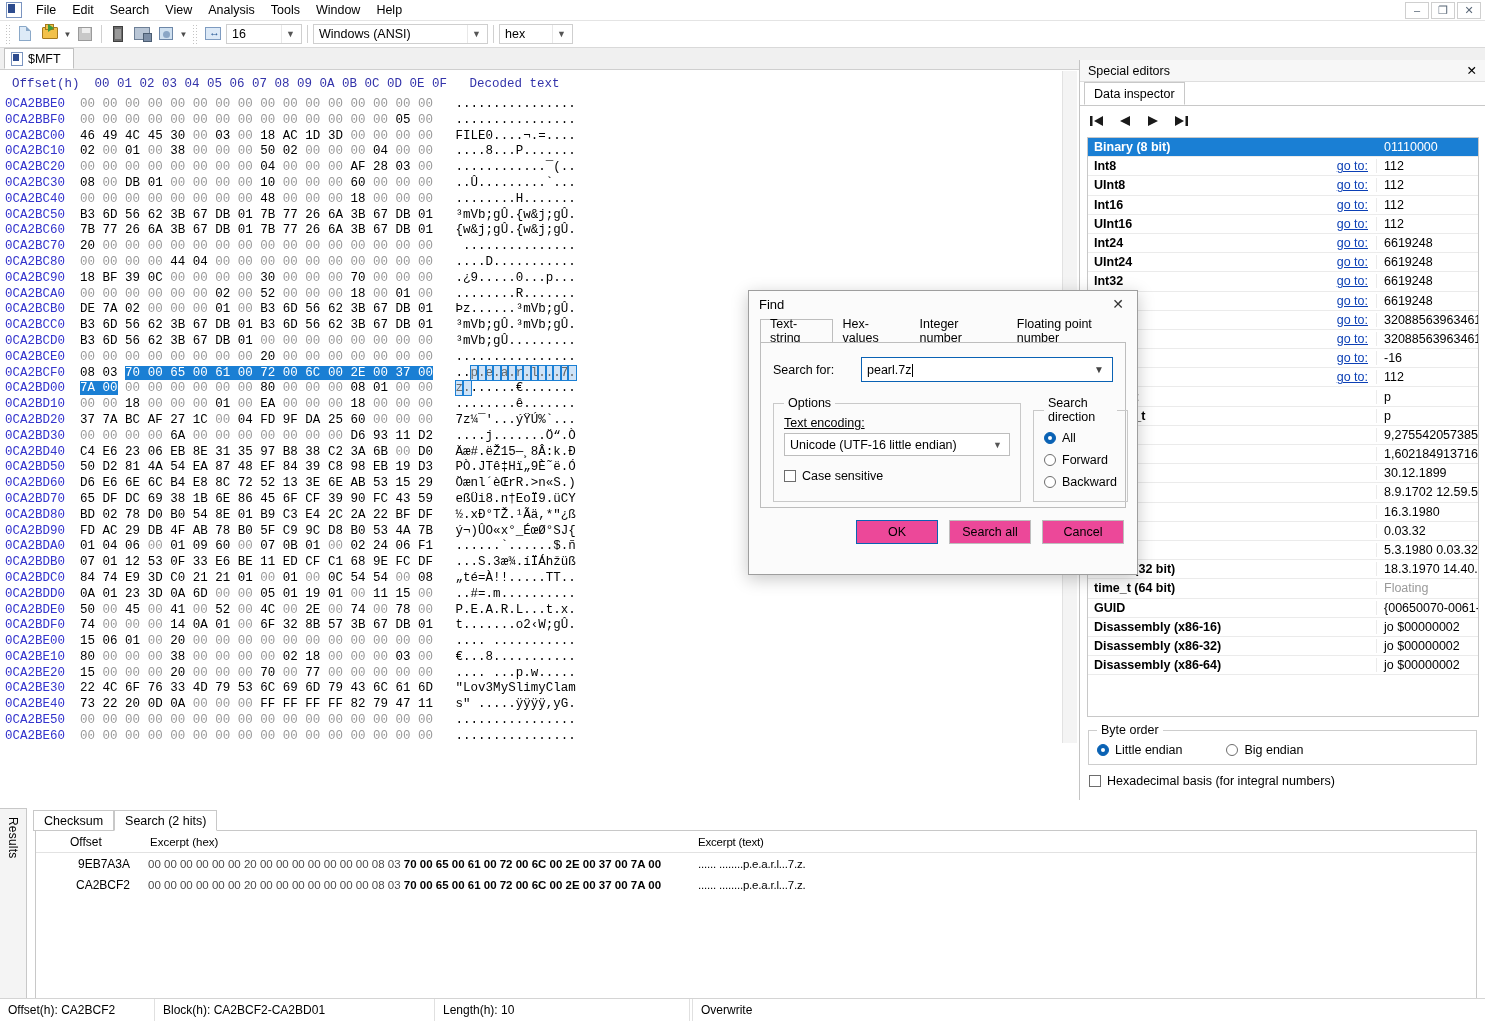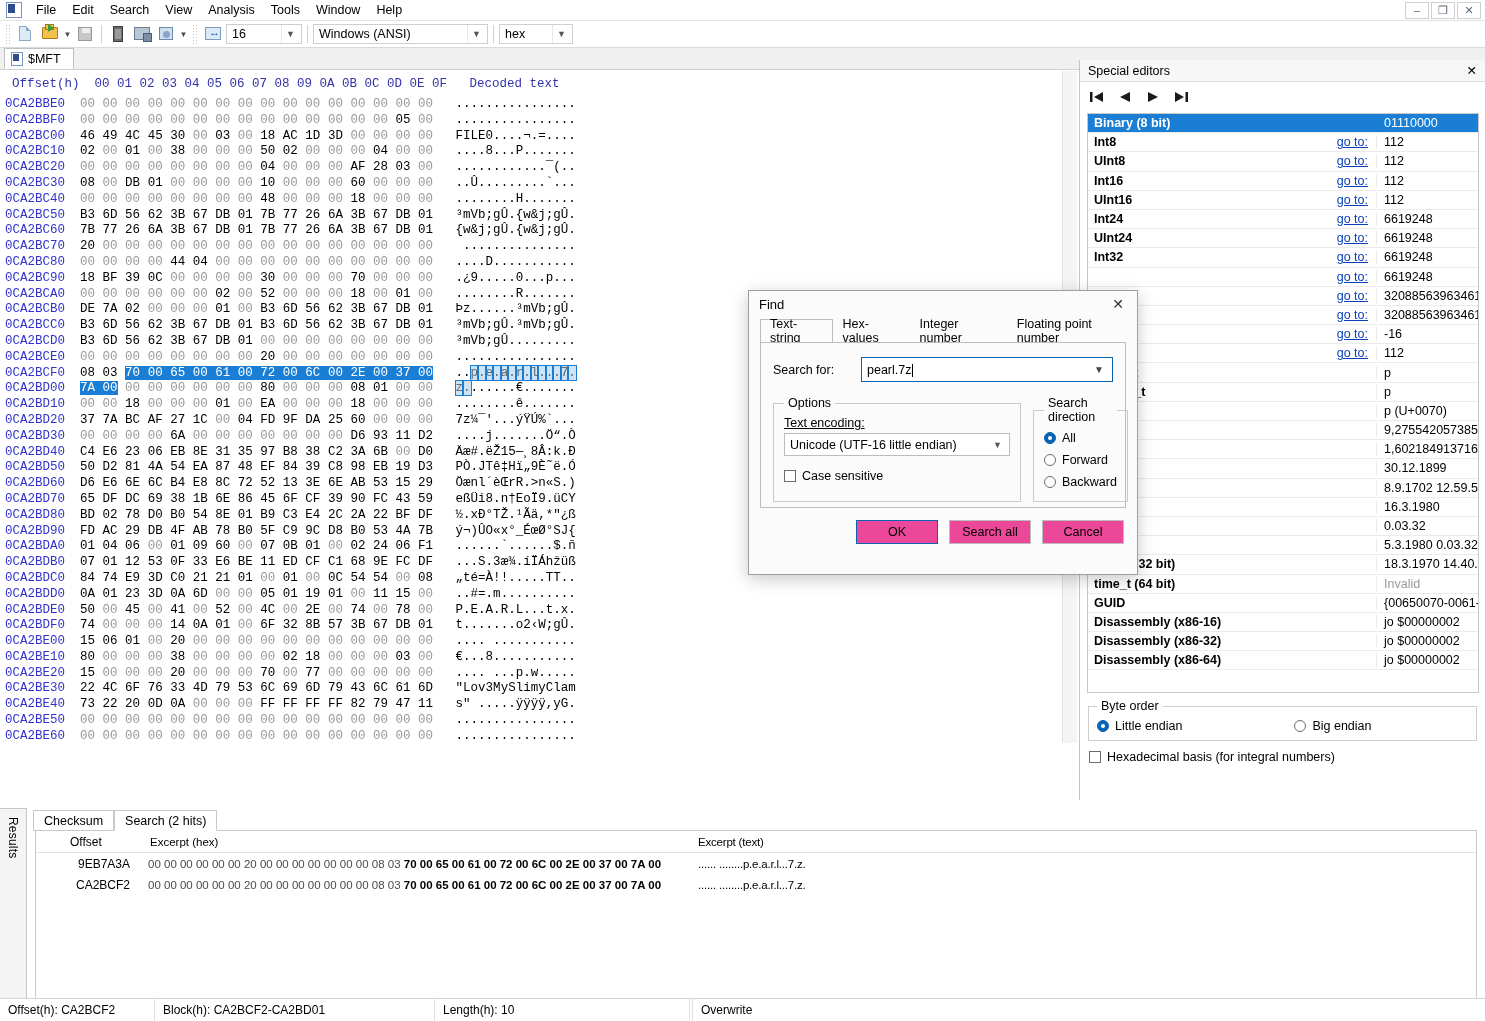--- a/index.html
+++ b/index.html
@@ -153,21 +153,21 @@
   .di-label { width:172px; padding-left:6px; white-space:nowrap; overflow:hidden;font-weight:bold; }
   .di-goto { width:116px; text-align:right; padding-right:8px; color:#0b3fb5; text-decoration:underline; }
   .di-value { flex:1; padding-left:7px; border-left:1px solid #ebebeb; white-space:nowrap; overflow:hidden; }
   .di-value.dim { color:#9a9a9a; }
   .di-row.selrow .di-value { border-left:1px solid #1a7fd4; }
 
   fieldset.grp {
     margin:6px 8px 0 8px; border:1px solid #cdcdcd; padding:4px 8px 7px 8px;
   }
   fieldset.grp legend { font-size:12.5px; padding:0 4px; }
-  .radio-row { display:flex; align-items:flex-start; gap:112px; padding-top:2px; }
+  .radio-row { display:flex; align-items:flex-start; gap:44px; padding-top:2px; }
   .radio, .check {
     display:inline-flex; align-items:center; gap:6px; font-size:12.5px;
   }
   .rdo { width:12px; height:12px; border-radius:50%; border:1px solid #6d6d6d; background:#fff; position:relative; flex:none;}
   .rdo.on { border:1px solid #0a62b4; background:#0a62b4; }
   .rdo.on:after{content:"";position:absolute;left:3px;top:3px;width:4px;height:4px;border-radius:50%;background:#fff;}
   .chk { width:12px; height:12px; border:1px solid #6d6d6d; background:#fff; flex:none;}
   #hexbasis { margin:9px 0 0 9px; }
 
   
@@ -368,20 +368,23 @@
   </div>
   <div id="hexscroll">
     <div id="hexthumb"></div>
   </div>
 
   <div id="special">
     <div id="sp-head">
       <span>Special editors</span>
       <span>✕</span>
     </div>
+    <div id="sp-tabs">
+      <div class="sp-tab">Data inspector</div>
+    </div>
     <div id="sp-nav">
       <div class="navbtn">
         <svg width="15" height="12" viewBox="0 0 15 12">
             <rect x="0" y="1" width="2.5" height="10" fill="#1a1a1a"></rect>
             <polygon points="13,1 13,11 4,6" fill="#1a1a1a"></polygon>
           </svg>
       </div>
       <div class="navbtn">
         <svg width="12" height="12" viewBox="0 0 12 12">
             <polygon points="11,1 11,11 1,6" fill="#1a1a1a"></polygon>
@@ -469,25 +472,20 @@
           <span class="di-label">char8_t</span>
           <span class="di-goto"></span>
           <span class="di-value">p</span>
         </div>
         <div class="di-row">
           <span class="di-label">char16_t</span>
           <span class="di-goto"></span>
           <span class="di-value">p</span>
         </div>
         <div class="di-row">
-          <span class="di-label">point</span>
-          <span class="di-goto"></span>
-          <span class="di-value">p (U+0070)</span>
-        </div>
-        <div class="di-row">
           <span class="di-label">t32)</span>
           <span class="di-goto"></span>
           <span class="di-value">9,27554205738512E-39</span>
         </div>
         <div class="di-row">
           <span class="di-label">at64)</span>
           <span class="di-goto"></span>
           <span class="di-value">1,60218491371691E-306</span>
         </div>
         <div class="di-row">
@@ -516,21 +514,21 @@
           <span class="di-value">5.3.1980 0.03.32</span>
         </div>
         <div class="di-row">
           <span class="di-label">time_t (32 bit)</span>
           <span class="di-goto"></span>
           <span class="di-value">18.3.1970 14.40.48</span>
         </div>
         <div class="di-row">
           <span class="di-label">time_t (64 bit)</span>
           <span class="di-goto"></span>
-          <span class="di-value dim">Invalid</span>
+          <span class="di-value dim">Floating</span>
         </div>
         <div class="di-row">
           <span class="di-label">GUID</span>
           <span class="di-goto"></span>
           <span class="di-value">{00650070-0061-0072-6C00-2E00370</span>
         </div>
         <div class="di-row">
           <span class="di-label">Disassembly (x86-16)</span>
           <span class="di-goto"></span>
           <span class="di-value">jo $00000002</span>

